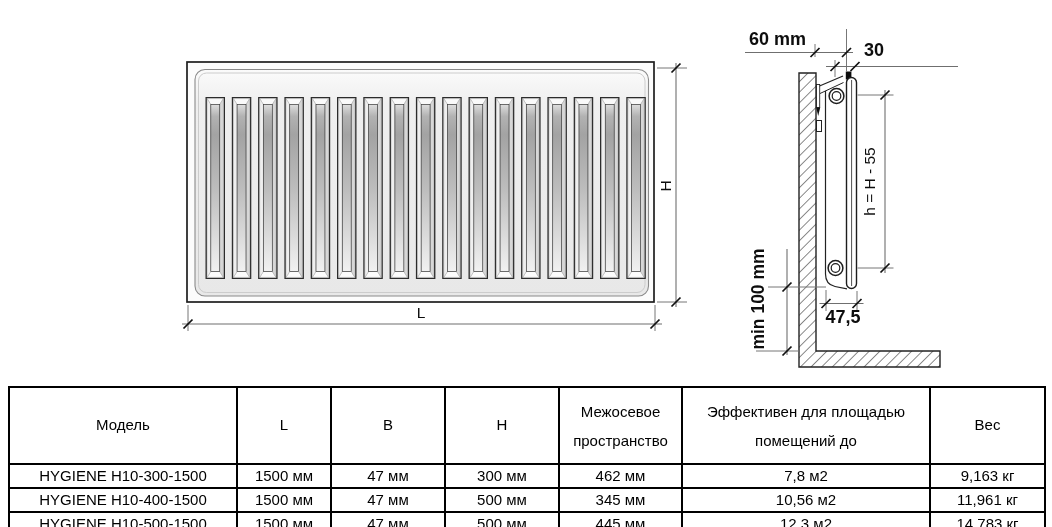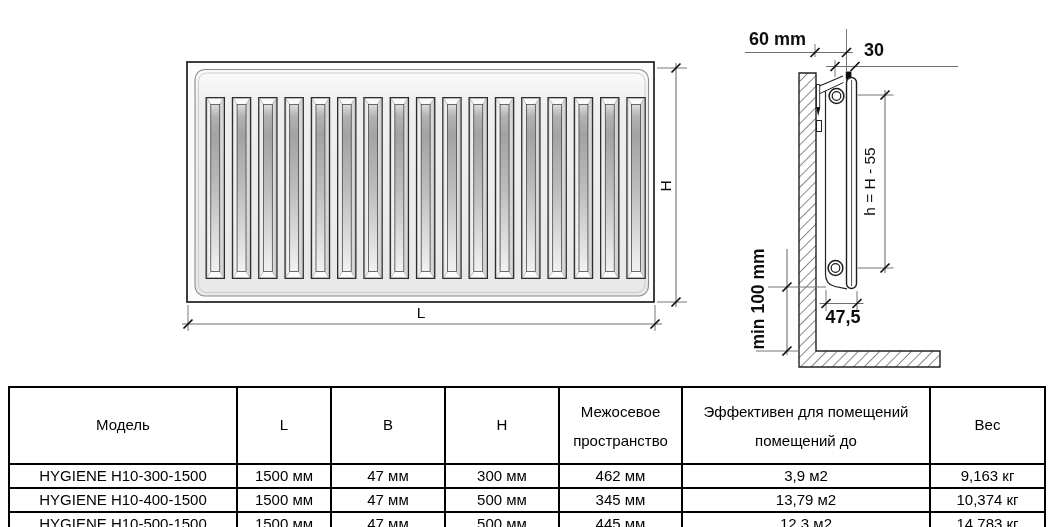--- a/index.html
+++ b/index.html
@@ -190,44 +190,44 @@
     <tr data-name="table-header-row">
       <th data-name="col-header-model"><span>Модель</span></th>
       <th data-name="col-header-l"><span>L</span></th>
       <th data-name="col-header-b"><span>B</span></th>
       <th data-name="col-header-h"><span>H</span></th>
       <th data-name="col-header-axis-spacing">
         <span class="stack">Межосевое</span>
         <span class="stack">пространство</span>
       </th>
       <th data-name="col-header-room-area">
-        <span class="stack">Эффективен для помещений</span>
+        <span class="stack">Эффективен для площадью</span>
         <span class="stack">помещений до</span>
       </th>
       <th data-name="col-header-weight"><span>Вес</span></th>
     </tr>
   </thead>
   <tbody>
     <tr data-name="table-row">
       <td data-name="cell-model">HYGIENE H10-300-1500</td>
       <td data-name="cell-length">1500 мм</td>
       <td data-name="cell-depth">47 мм</td>
       <td data-name="cell-height">300 мм</td>
       <td data-name="cell-axis-spacing">462 мм</td>
-      <td data-name="cell-room-area">3,9 м2</td>
+      <td data-name="cell-room-area">7,8 м2</td>
       <td data-name="cell-weight">9,163 кг</td>
     </tr>
     <tr data-name="table-row">
       <td data-name="cell-model">HYGIENE H10-400-1500</td>
       <td data-name="cell-length">1500 мм</td>
       <td data-name="cell-depth">47 мм</td>
       <td data-name="cell-height">500 мм</td>
       <td data-name="cell-axis-spacing">345 мм</td>
-      <td data-name="cell-room-area">13,79 м2</td>
-      <td data-name="cell-weight">10,374 кг</td>
+      <td data-name="cell-room-area">10,56 м2</td>
+      <td data-name="cell-weight">11,961 кг</td>
     </tr>
     <tr data-name="table-row">
       <td data-name="cell-model">HYGIENE H10-500-1500</td>
       <td data-name="cell-length">1500 мм</td>
       <td data-name="cell-depth">47 мм</td>
       <td data-name="cell-height">500 мм</td>
       <td data-name="cell-axis-spacing">445 мм</td>
       <td data-name="cell-room-area">12,3 м2</td>
       <td data-name="cell-weight">14,783 кг</td>
     </tr>

